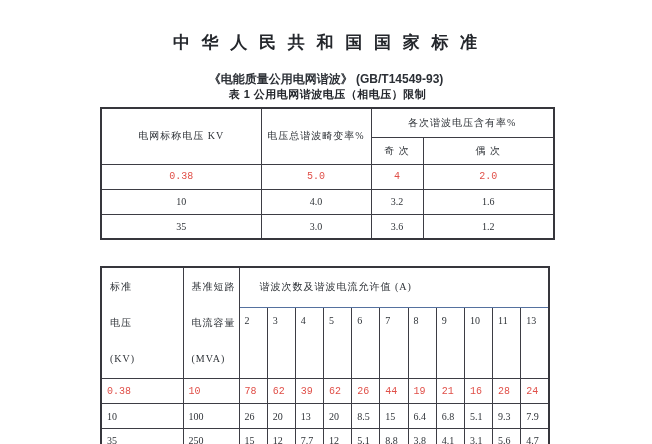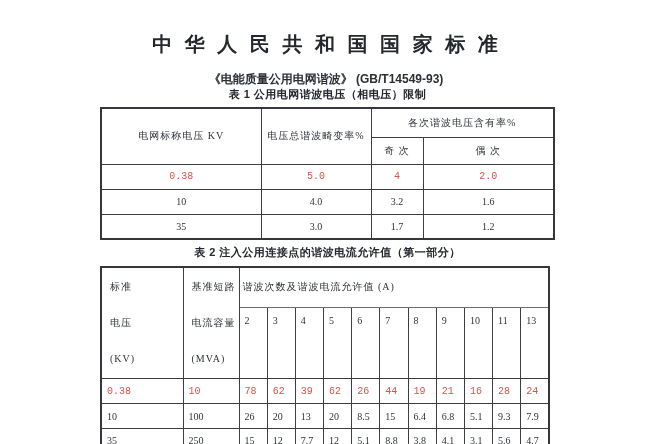--- a/index.html
+++ b/index.html
@@ -1,20 +1,20 @@
 <!DOCTYPE html>
 <html><head>
 <meta charset="utf-8">
 <style>
   html,body{margin:0;padding:0;background:#ffffff;}
   .page{position:relative;width:652px;height:444px;background:#ffffff;overflow:hidden;
         font-family:"Liberation Serif","DejaVu Serif",serif;color:#2f3338;}
   .doc-title{position:absolute;top:31px;left:0;width:652px;text-align:center;
         font-family:"Liberation Sans","DejaVu Sans",sans-serif;
-        font-size:20px;font-weight:bold;letter-spacing:2px;word-spacing:3px;color:#24272c;}
+        font-size:17px;font-weight:bold;letter-spacing:2px;word-spacing:3px;color:#24272c;}
   .doc-subtitle{position:absolute;top:71px;left:0;width:652px;text-align:center;
         font-family:"Liberation Sans","DejaVu Sans",sans-serif;
         font-size:12px;font-weight:bold;color:#2b2f35;}
   .tbl-caption{position:absolute;left:100px;width:455px;text-align:center;
         font-family:"Liberation Sans","DejaVu Sans",sans-serif;
         font-size:11px;font-weight:bold;color:#24272c;letter-spacing:0.5px;}
   .cap1{top:87px;}
   .cap2{top:245px;}
 
   table{position:absolute;border-collapse:collapse;table-layout:fixed;
@@ -30,21 +30,21 @@
   #t1 tr.d{height:25px;}
   #t1 th{text-align:center;letter-spacing:1px;}
   #t1 td{text-align:center;}
   #t1 .bl{border-left:1px solid #55719f;}
 
   #t2 tr.gh{height:27px;}
   #t2 tr.oh{height:48px;}
   #t2 tr.d{height:25px;}
   #t2 th.side{text-align:left;padding-left:8px;vertical-align:middle;
         white-space:pre-line;line-height:36px;letter-spacing:1px;}
-  #t2 th.group{text-align:left;padding-left:3px;letter-spacing:1px;
+  #t2 th.group{text-align:left;padding-left:20px;letter-spacing:1px;
         border-bottom:1px solid #55719f;}
   #t2 th.ord{text-align:left;vertical-align:top;padding:7px 0 0 5px;}
   #t2 td{text-align:left;padding-left:5px;}
   #t2 .ncol{border-left:1px solid #55719f;}
 
   tr.hl td{color:#e04f48;font-family:Liberation Mono, monospace;}
 </style>
 </head>
 <body>
 
@@ -80,27 +80,26 @@
       </tr>
       <tr class="d">
         <td>10</td>
         <td>4.0</td>
         <td>3.2</td>
         <td>1.6</td>
       </tr>
       <tr class="d">
         <td>35</td>
         <td>3.0</td>
-        <td>1.7</td>
+        <td>3.6</td>
         <td>1.2</td>
       </tr>
     </tbody>
   </table>
 
-  <div class="tbl-caption cap2">表 2 注入公用连接点的谐波电流允许值（第一部分）</div>
 
   <table id="t2">
     <colgroup>
       <col style="width:82px">
         <col style="width:56px">
       <col>
         <col>
         <col>
         <col>
         <col>

